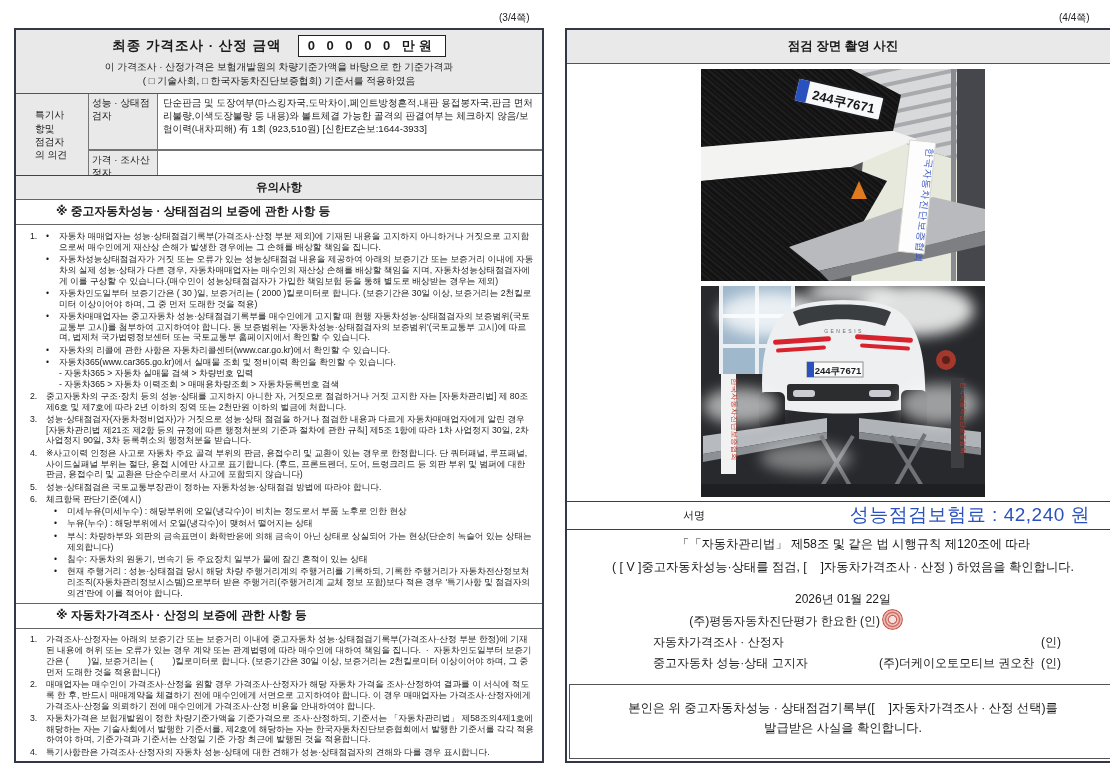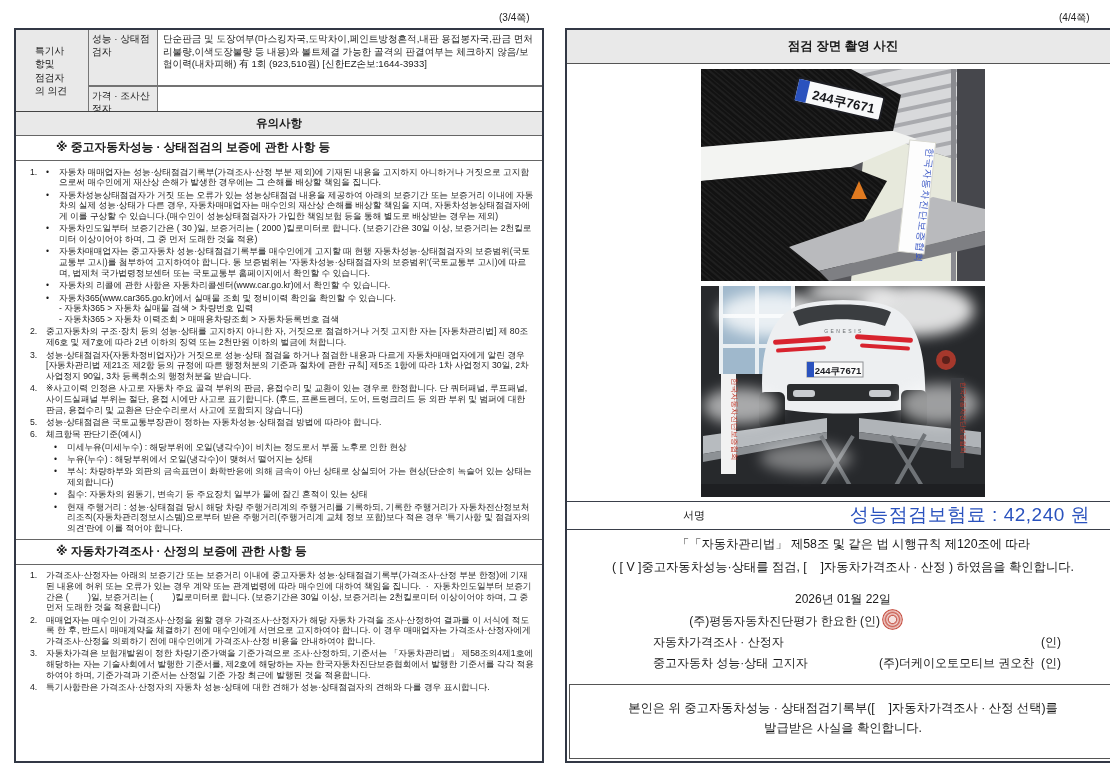--- a/index.html
+++ b/index.html
@@ -64,20 +64,28 @@
   .receipt div{white-space:pre-wrap;margin:3px 0;}
 </style>
 </head>
 <body>
 
 <div class="pagenum" id="pn-left">(3/4쪽)</div>
 <div class="pagenum" id="pn-right">(4/4쪽)</div>
 
 <div class="page left">
 
+  <div class="lp-head">
+    <div class="lp-title-row">
+      <span class="lp-title">최종 가격조사 · 산정 금액</span>
+      <span class="amount-box"><span>0 0 0 0 0</span> <span>만원</span></span>
+    </div>
+    <div class="lp-sub">이 가격조사 · 산정가격은 보험개발원의 차량기준가액을 바탕으로 한 기준가격과</div>
+    <div class="lp-sub">( □ 기술사회, □ 한국자동차진단보증협회) 기준서를 적용하였음</div>
+  </div>
 
   <div class="op-table">
     <div class="op-rowhead">특기사항및
 점검자의 의견</div>
     <div class="op-lab">성능 · 상태점검자</div>
     <div class="op-val">단순판금 및 도장여부(마스킹자국,도막차이,페인트방청흔적,내판 용접봉자국,판금 면처리불량,이색도장불량 등 내용)와 볼트체결 가능한 골격의 판결여부는 체크하지 않음/보험이력(내차피해) 有 1회 (923,510원) [신한EZ손보:1644-3933]</div>
     <div class="op-lab op-r2">가격 · 조사산정자</div>
     <div class="op-val op-r2"></div>
   </div>
 

